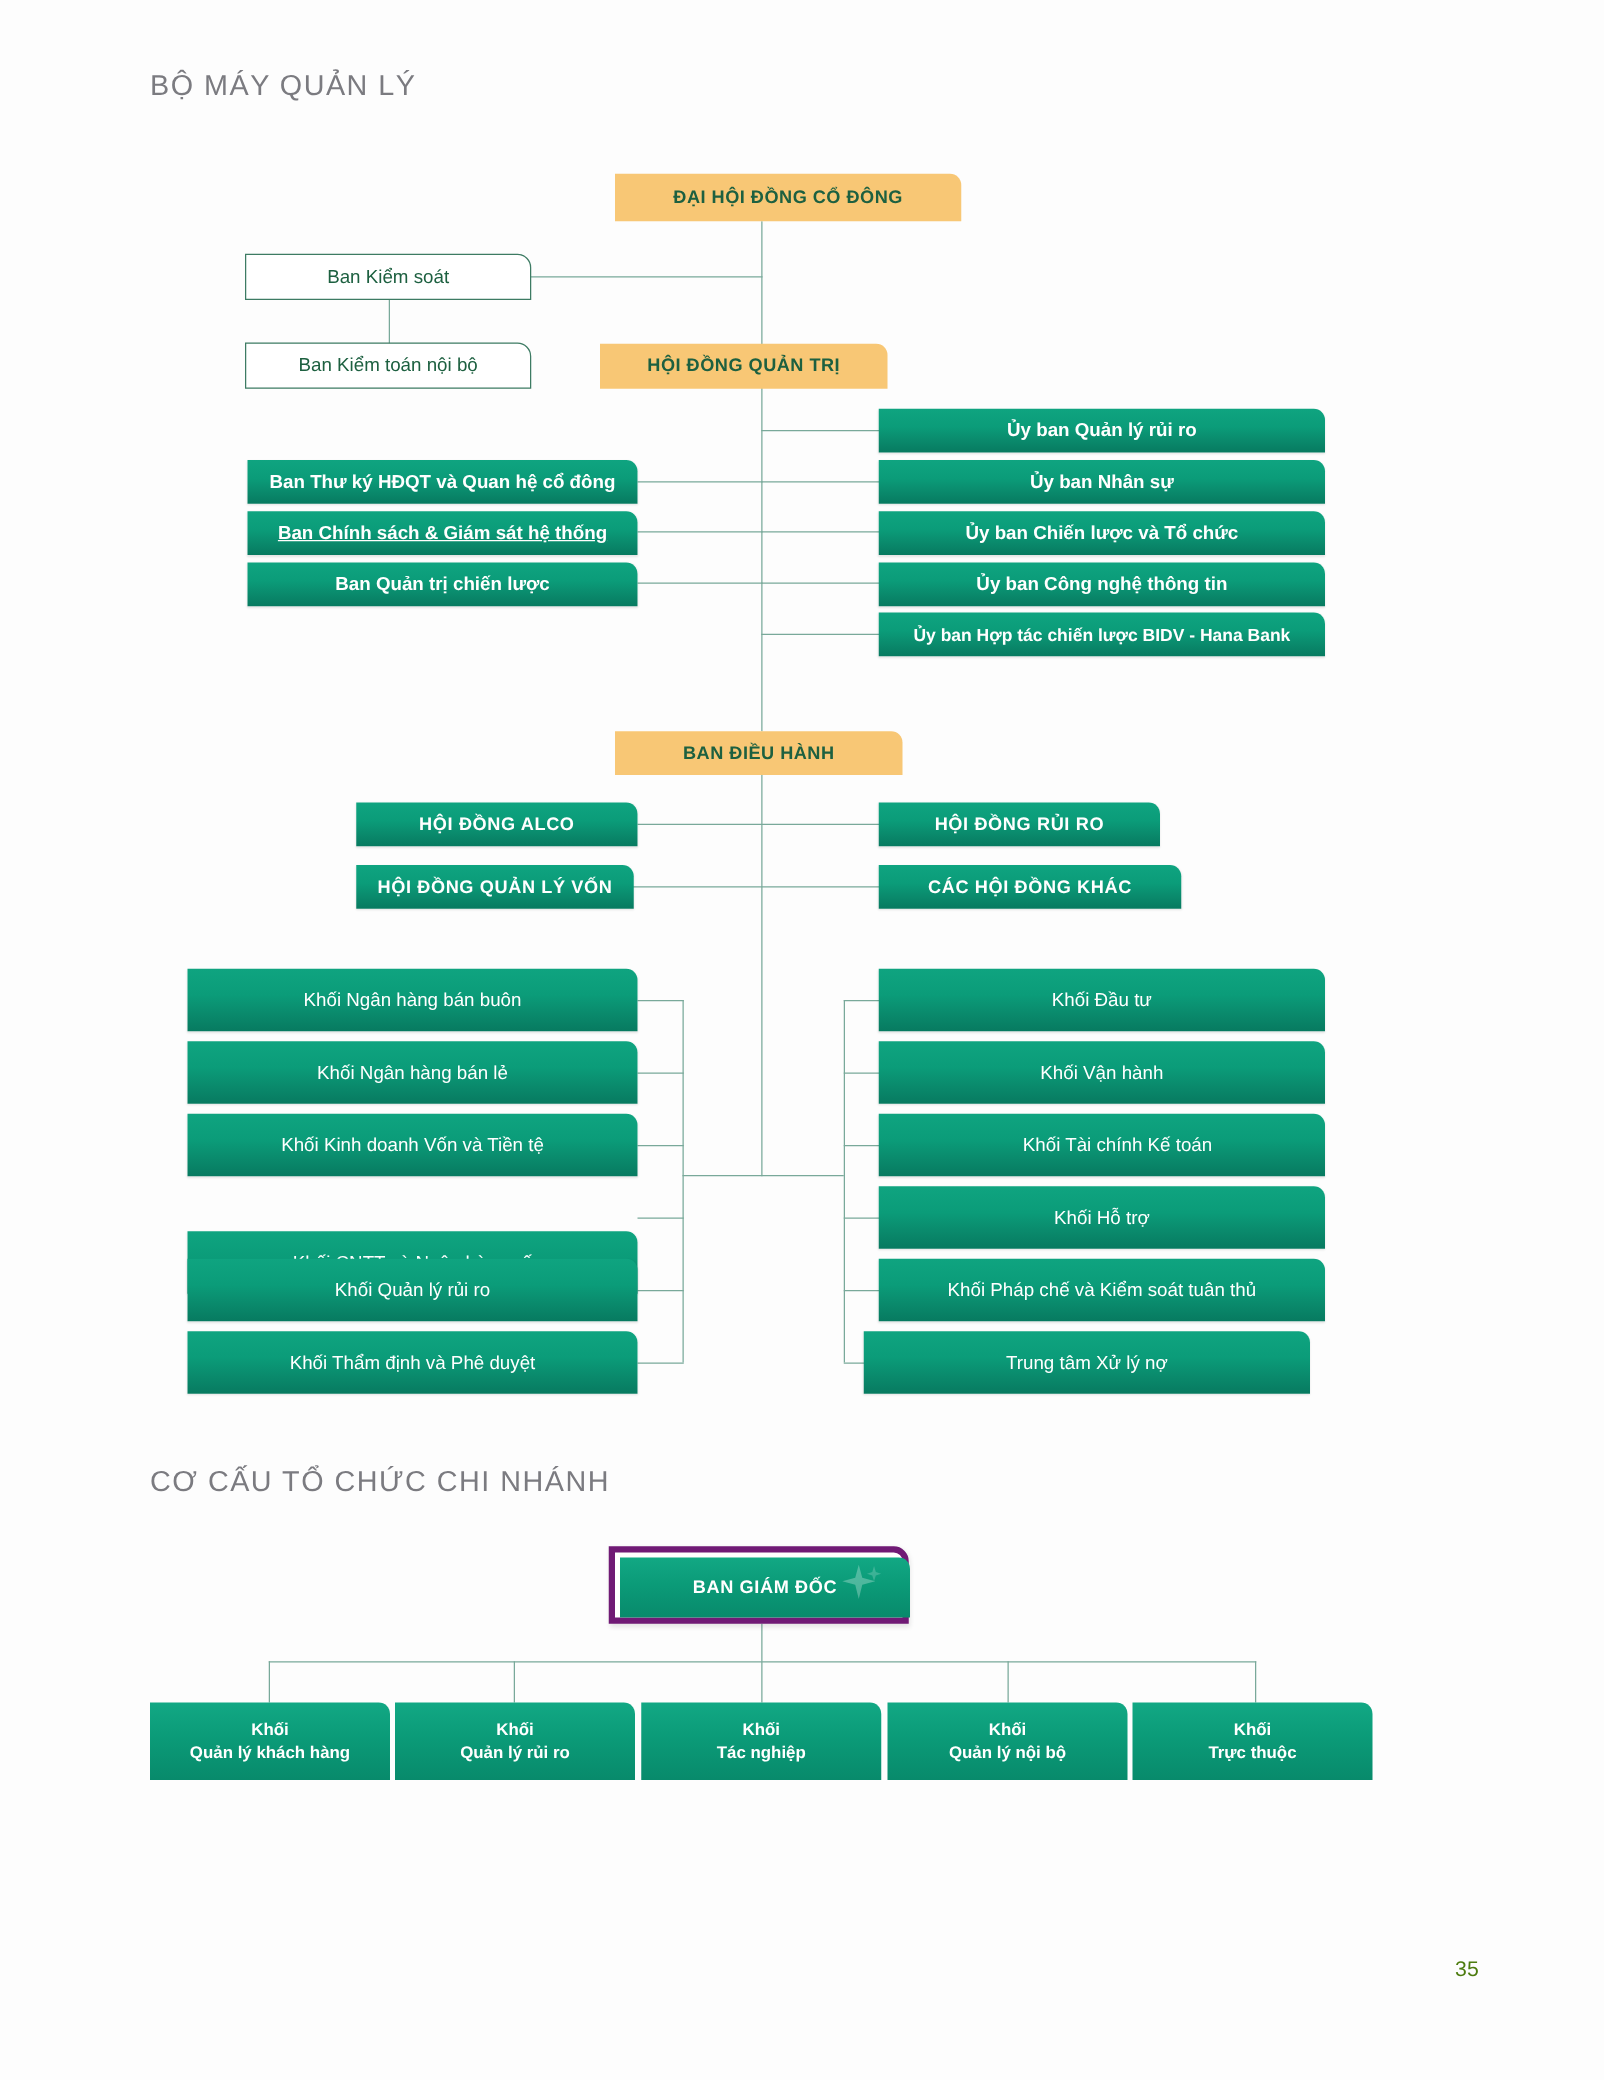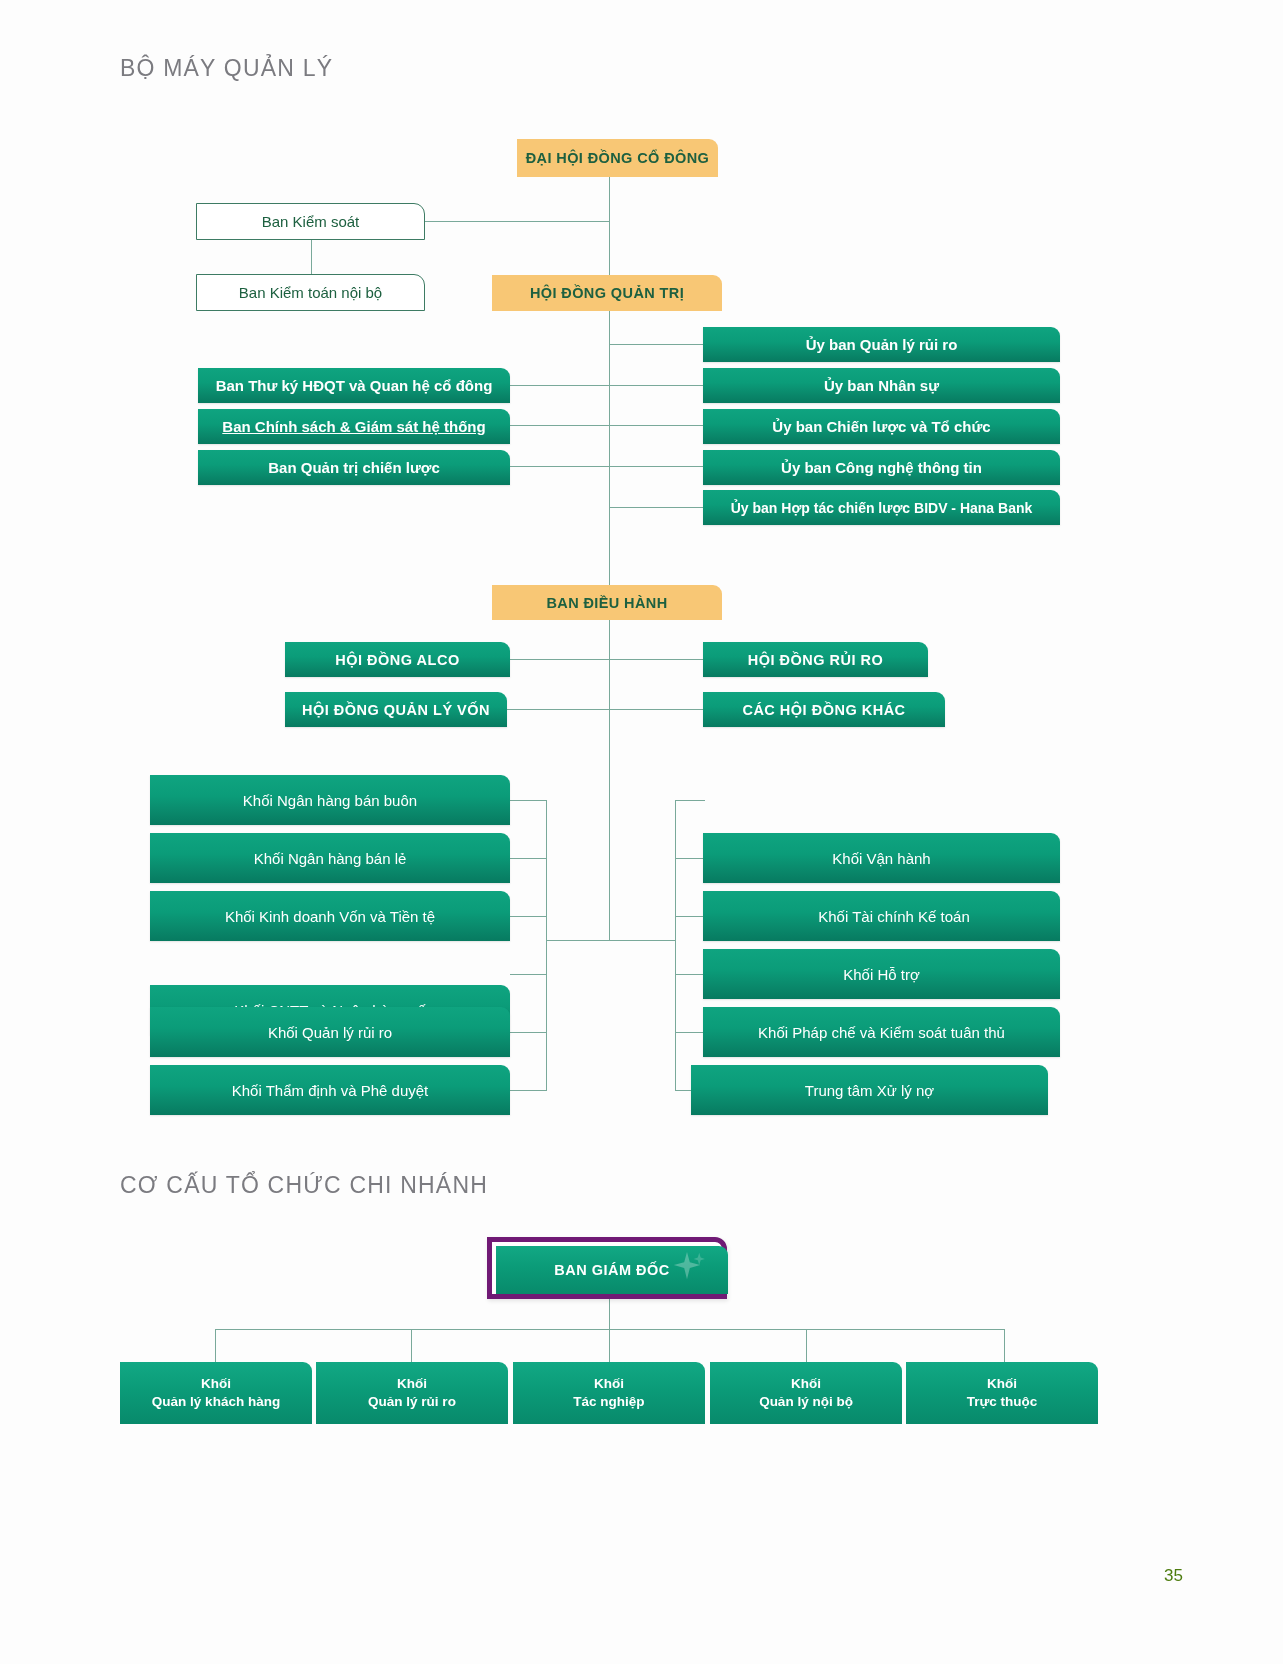--- a/index.html
+++ b/index.html
@@ -152,27 +152,27 @@
   <div class="ln lnh" style="left:609px; top:344px; width:96px;"></div>
   <div class="ln lnh" style="left:609px; top:385px; width:96px;"></div>
   <div class="ln lnh" style="left:609px; top:425px; width:96px;"></div>
   <div class="ln lnh" style="left:609px; top:466px; width:96px;"></div>
   <div class="ln lnh" style="left:609px; top:507px; width:96px;"></div>
 
   <div class="ln lnh" style="left:510px; top:385px; width:100px;"></div>
   <div class="ln lnh" style="left:510px; top:425px; width:100px;"></div>
   <div class="ln lnh" style="left:510px; top:466px; width:100px;"></div>
 
-  <div class="node orange" style="left:492px; top:139px; width:201px; height:38px;margin-left:25px;">ĐẠI HỘI ĐỒNG CỔ ĐÔNG</div>
+  <div class="node orange" style="left:492px; top:139px; width:277px; height:38px;">ĐẠI HỘI ĐỒNG CỔ ĐÔNG</div>
 
   <div class="node white" style="left:196px; top:203px; width:229px; height:37px;">Ban Kiểm soát</div>
 
   <div class="node white" style="left:196px; top:274px; width:229px; height:37px;">Ban Kiểm toán nội bộ</div>
 
-  <div class="node orange" style="left:492px; top:275px; width:230px; height:36px;">HỘI ĐỒNG QUẢN TRỊ</div>
+  <div class="node orange" style="left:480px; top:275px; width:230px; height:36px;">HỘI ĐỒNG QUẢN TRỊ</div>
 
   <div class="node green" style="left:703px; top:327px; width:357px; height:35px;">Ủy ban Quản lý rủi ro</div>
   <div class="node green" style="left:703px; top:368px; width:357px; height:35px;">Ủy ban Nhân sự</div>
   <div class="node green" style="left:703px; top:409px; width:357px; height:35px;">Ủy ban Chiến lược và Tổ chức</div>
   <div class="node green" style="left:703px; top:450px; width:357px; height:35px;">Ủy ban Công nghệ thông tin</div>
   <div class="node green small" style="left:703px; top:490px; width:357px; height:35px;">Ủy ban Hợp tác chiến lược BIDV - Hana Bank</div>
 
   <div class="node green" style="left:198px; top:368px; width:312px; height:35px;">Ban Thư ký HĐQT và Quan hệ cổ đông</div>
   <div class="node green" style="left:198px; top:409px; width:312px; height:35px;text-decoration:underline;">Ban Chính sách &amp; Giám sát hệ thống</div>
   <div class="node green" style="left:198px; top:450px; width:312px; height:35px;">Ban Quản trị chiến lược</div>
@@ -208,20 +208,21 @@
   <div class="ln lnh" style="left:675px; top:1032px; width:30px;"></div>
   <div class="ln lnh" style="left:675px; top:1090px; width:30px;"></div>
 
   <div class="node green plain" style="left:150px; top:775px; width:360px; height:50px;">Khối Ngân hàng bán buôn</div>
   <div class="node green plain" style="left:150px; top:833px; width:360px; height:50px;">Khối Ngân hàng bán lẻ</div>
   <div class="node green plain" style="left:150px; top:891px; width:360px; height:50px;">Khối Kinh doanh Vốn và Tiền tệ</div>
   <div class="node green plain" style="left:150px; top:949px; width:360px; height:50px;margin-top:36px;">Khối CNTT và Ngân hàng số</div>
   <div class="node green plain" style="left:150px; top:1007px; width:360px; height:50px;">Khối Quản lý rủi ro</div>
   <div class="node green plain" style="left:150px; top:1065px; width:360px; height:50px;">Khối Thẩm định và Phê duyệt</div>
 
+  <div class="node green plain" style="left:703px; top:775px; width:357px; height:50px;">Khối Đầu tư</div>
   <div class="node green plain" style="left:703px; top:833px; width:357px; height:50px;">Khối Vận hành</div>
   <div class="node green plain" style="left:703px; top:891px; width:357px; height:50px;padding-left:25px;">Khối Tài chính Kế toán</div>
   <div class="node green plain" style="left:703px; top:949px; width:357px; height:50px;">Khối Hỗ trợ</div>
   <div class="node green plain" style="left:703px; top:1007px; width:357px; height:50px;">Khối Pháp chế và Kiểm soát tuân thủ</div>
   <div class="node green plain" style="left:691px; top:1065px; width:357px; height:50px;">Trung tâm Xử lý nợ</div>
 
   <div class="section-title" id="title-branch">CƠ CẤU TỔ CHỨC CHI NHÁNH</div>
 
   <div class="bgd-wrap">
     <div class="bgd-inner">BAN GIÁM ĐỐC</div>

